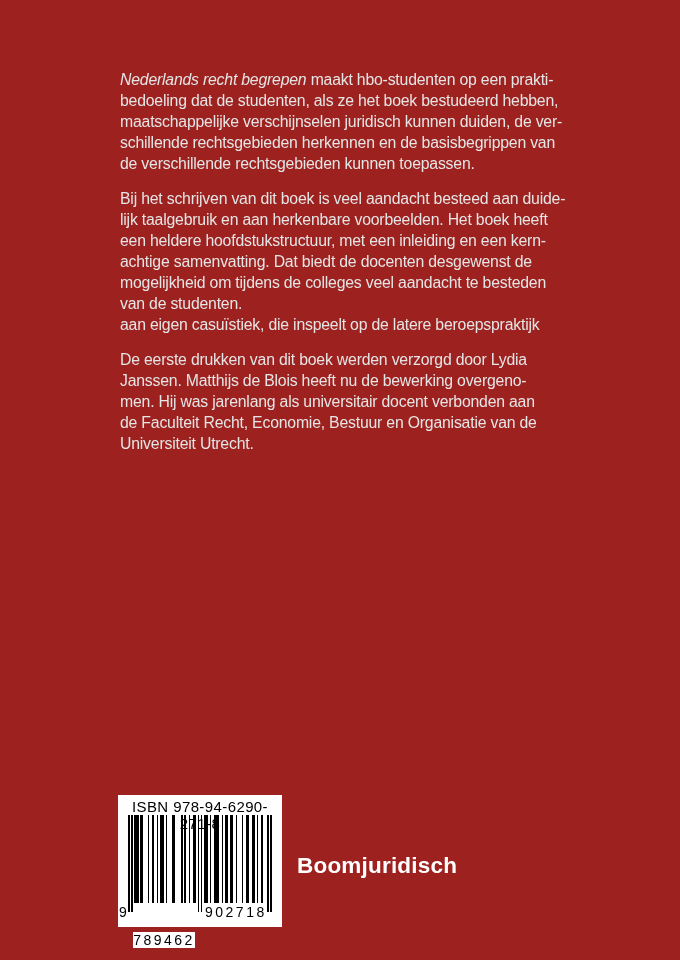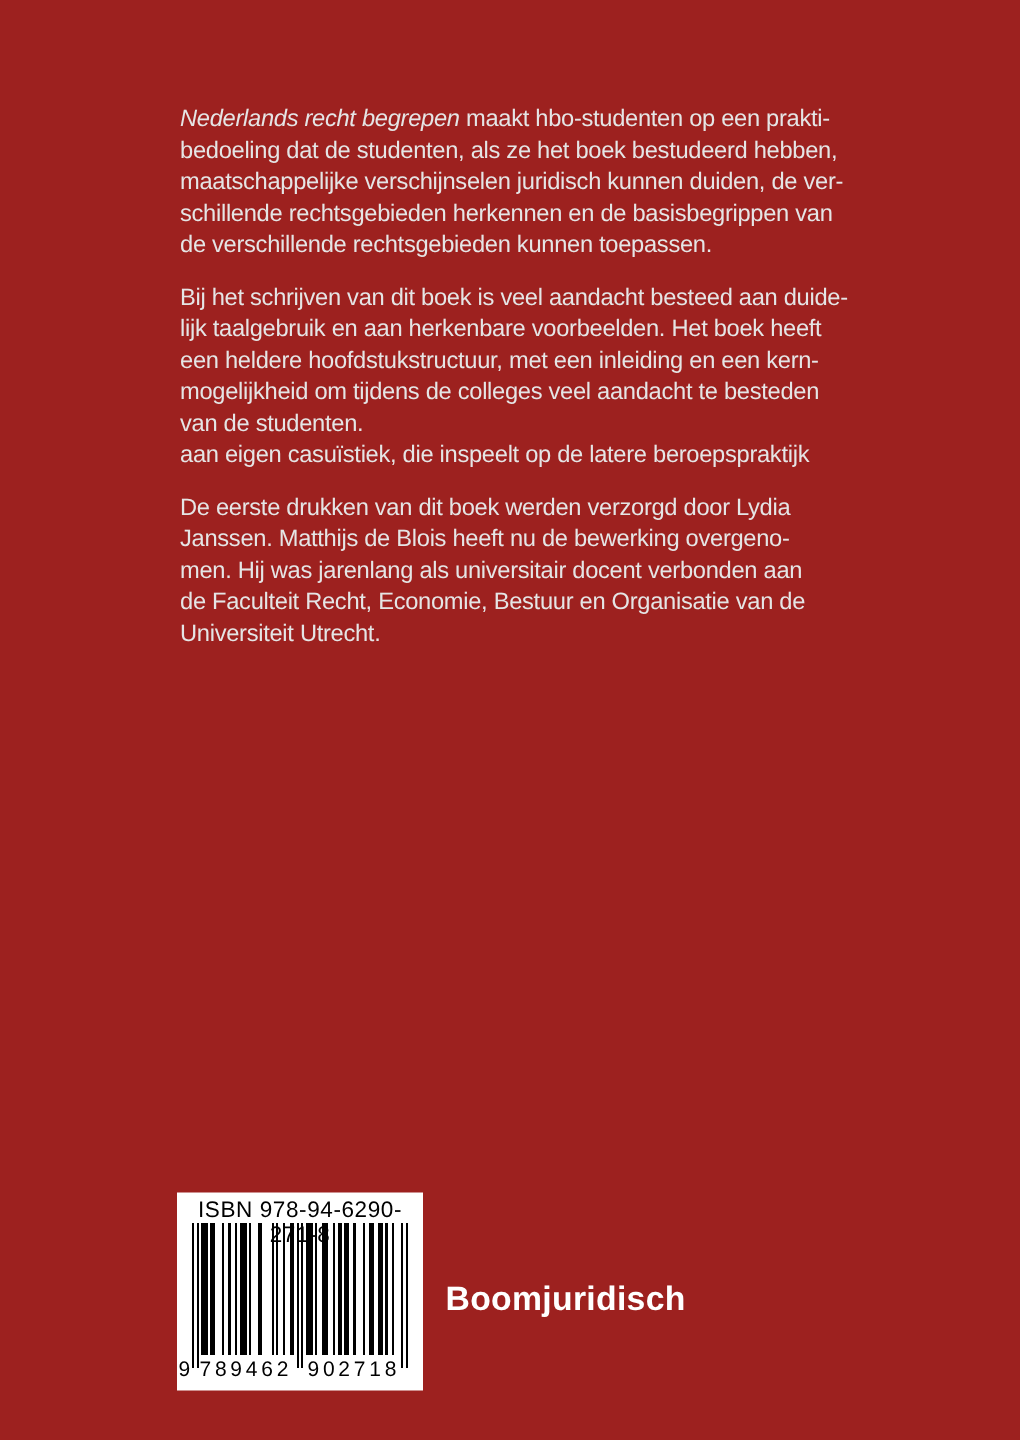--- a/index.html
+++ b/index.html
@@ -45,21 +45,21 @@
     fill: #000;
     shape-rendering: crispEdges;
   }
   .digits {
     position: absolute; left: 10px; top: 109px;
     width: 144px; height: 20px;
     color: #000; font-size: 14px; line-height: 16px;
   }
   .digits span { position: absolute; top: 0; background: #ffffff; }
   .d-first { left: -9px; }
-  .d-left  { left: 5px;  width: 62px; letter-spacing: 2.5px; }
+  .d-left  { left: 5px;  width: 62px; text-align: center; letter-spacing: 2.5px; margin-top: 28px; }
   .d-right { left: 77px; width: 61px; text-align: center; letter-spacing: 2.5px; }
 
   
   .logo {
     position: absolute;
     left: 297px; top: 855px;
     color: #ffffff;
     font-size: 22.5px;
     line-height: 22px;
     font-weight: 700;
@@ -76,20 +76,21 @@
         <span class="line"><em>Nederlands recht begrepen</em> maakt hbo-studenten op een prakti-</span>
         <span class="line">bedoeling dat de studenten, als ze het boek bestudeerd hebben,</span>
         <span class="line">maatschappelijke verschijnselen juridisch kunnen duiden, de ver-</span>
         <span class="line">schillende rechtsgebieden herkennen en de basisbegrippen van</span>
         <span class="line">de verschillende rechtsgebieden kunnen toepassen.</span>
       </p>
       <p class="par">
         <span class="line">Bij het schrijven van dit boek is veel aandacht besteed aan duide-</span>
         <span class="line">lijk taalgebruik en aan herkenbare voorbeelden. Het boek heeft</span>
         <span class="line">een heldere hoofdstukstructuur, met een inleiding en een kern-</span>
+        <span class="line">achtige samenvatting. Dat biedt de docenten desgewenst de</span>
         <span class="line">mogelijkheid om tijdens de colleges veel aandacht te besteden</span>
         <span class="line">van de studenten.</span>
         <span class="line">aan eigen casuïstiek, die inspeelt op de latere beroepspraktijk</span>
       </p>
       <p class="par">
         <span class="line">De eerste drukken van dit boek werden verzorgd door Lydia</span>
         <span class="line">Janssen. Matthijs de Blois heeft nu de bewerking overgeno-</span>
         <span class="line">men. Hij was jarenlang als universitair docent verbonden aan</span>
         <span class="line">de Faculteit Recht, Economie, Bestuur en Organisatie van de</span>
         <span class="line">Universiteit Utrecht.</span>

